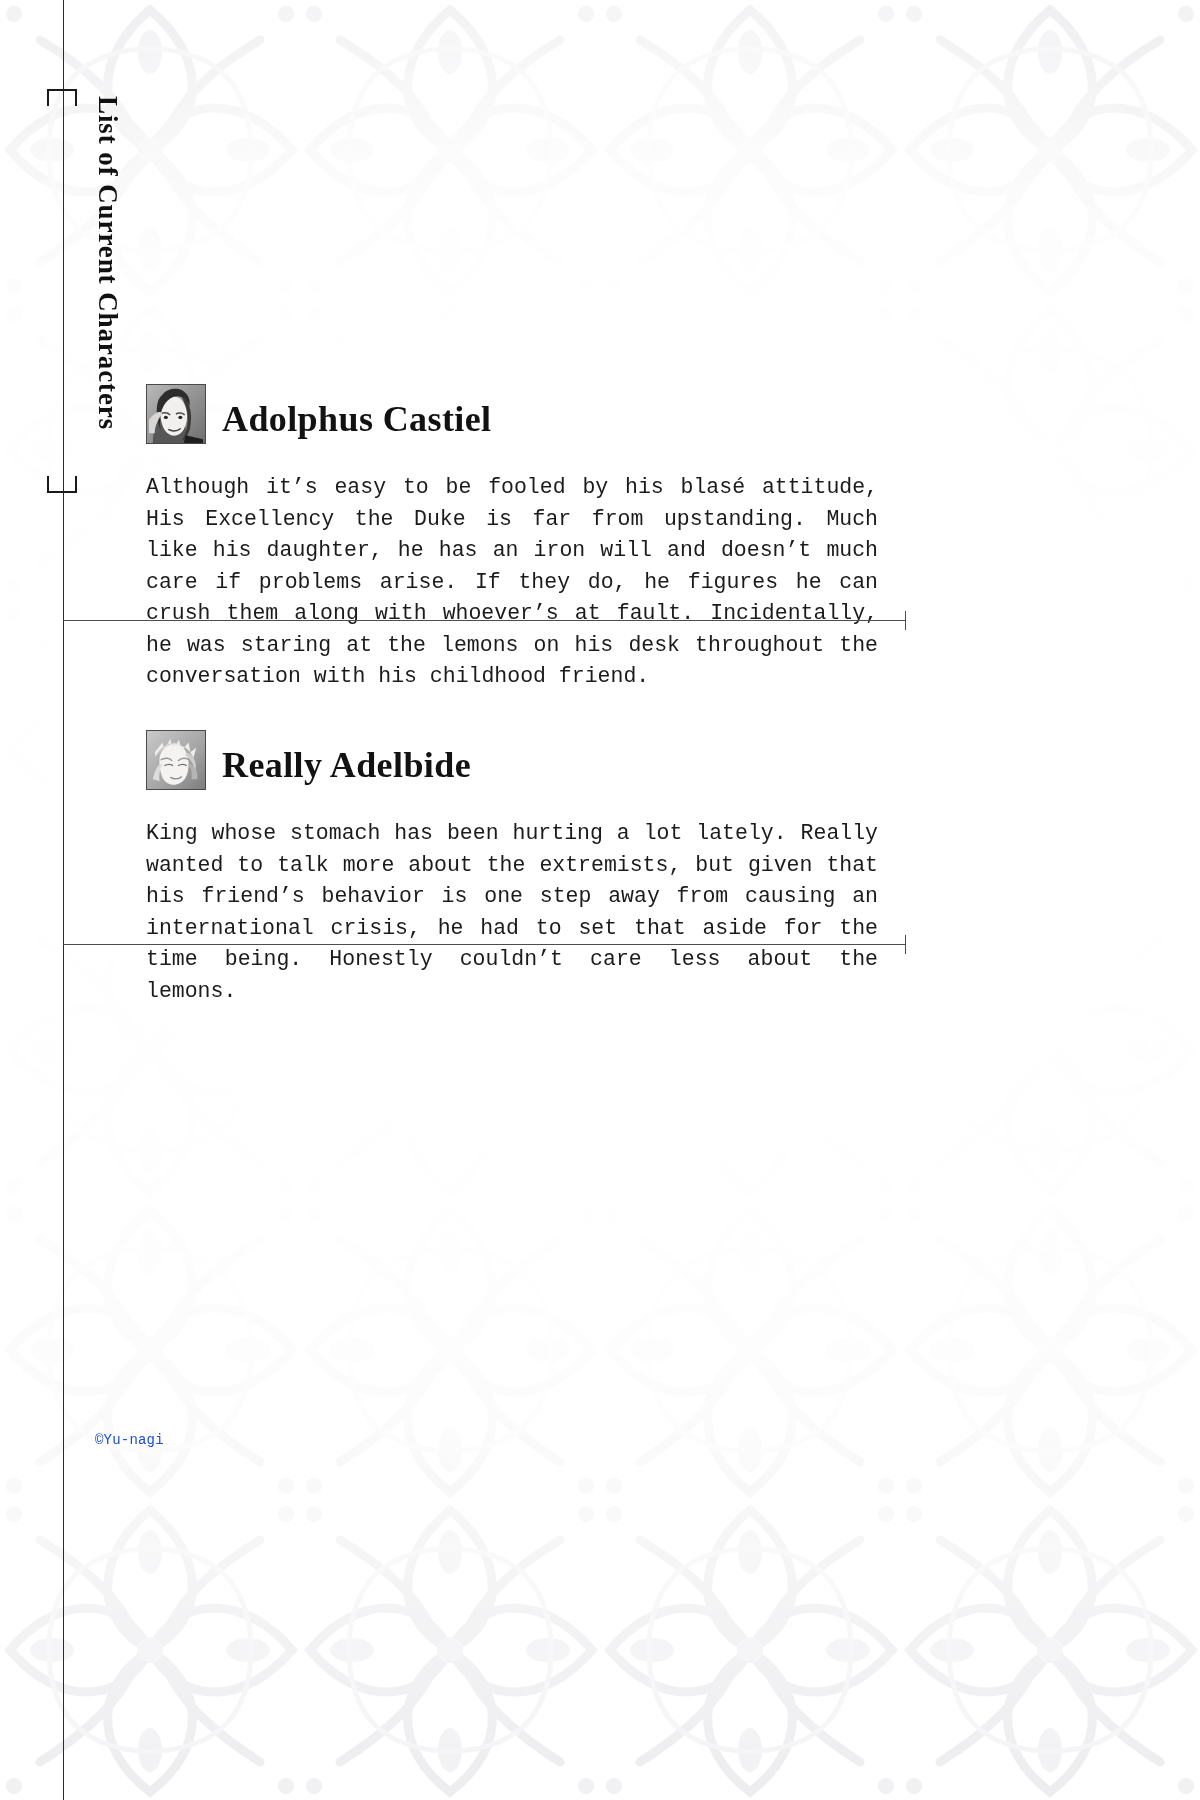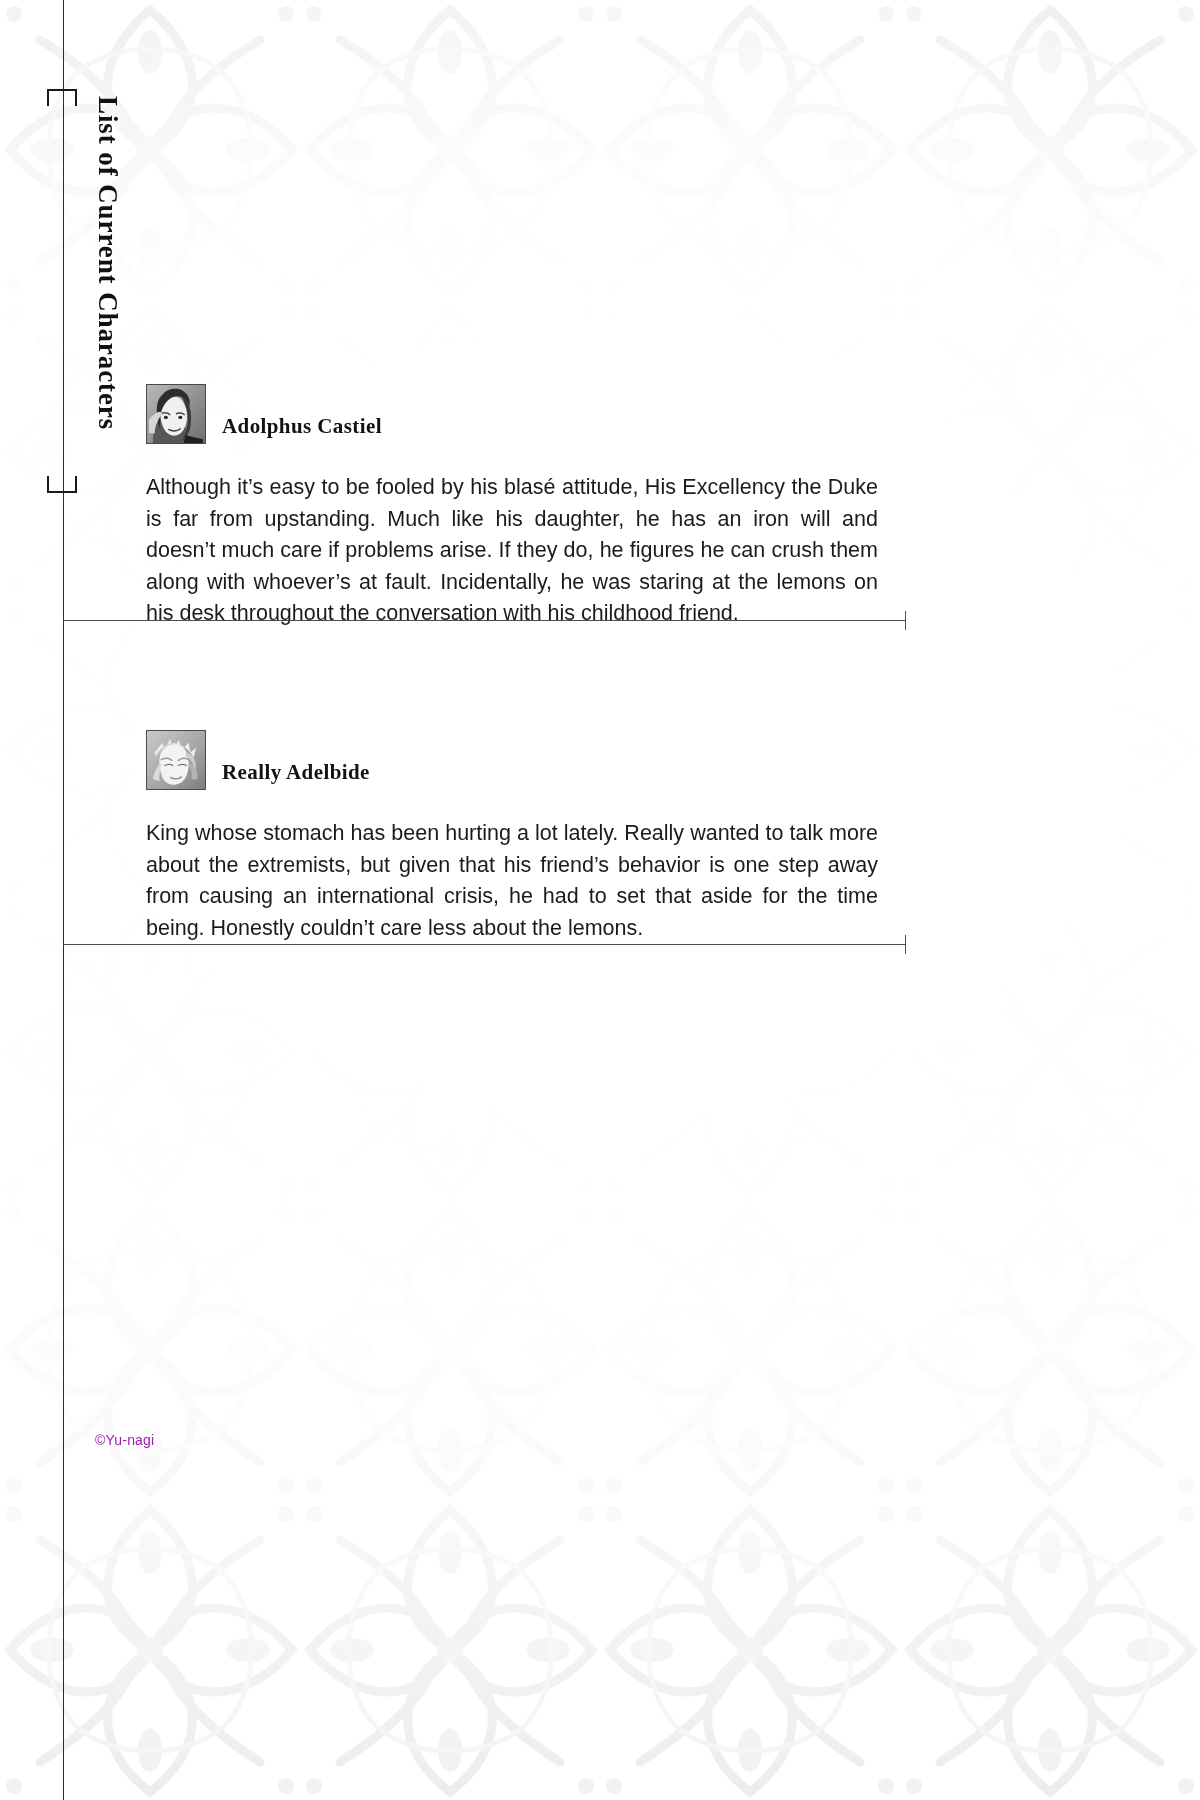--- a/index.html
+++ b/index.html
@@ -112,29 +112,29 @@
     border: 1px solid #4a4a4a;
     box-sizing: border-box;
     overflow: hidden;
     position: relative;
     background: #9a9a9a;
   }
   .portrait svg { display: block; width: 100%; height: 100%; }
   .char-name {
     font-family: "Liberation Serif", "DejaVu Serif", serif;
     font-weight: bold;
-    font-size: 21px;
+    font-size: 36px;
     letter-spacing: 0.4px;
     color: #121212;
     line-height: 1;
     padding-bottom: 7px;
   }
   .char-desc {
     margin-top: 28px;
-    font-family: Liberation Sans, sans-serif;
+    font-family: Liberation Mono, monospace;
     font-size: 21.5px;
     line-height: 31.5px;
     color: #1b1b1b;
     text-align: justify;
     text-justify: inter-word;
     hyphens: none;
   }
 
   
   .divider {
@@ -152,23 +152,23 @@
     width: 1px;
     height: 19px;
     background: #4d4d4d;
   }
 
   
   .credit {
     position: absolute;
     left: 95px;
     top: 1432px;
-    font-family: Liberation Sans, sans-serif;
+    font-family: Liberation Mono, monospace;
     font-size: 14px;
-    color: #a21caf;
+    color: #1d4ed8;
     letter-spacing: 0.2px;
   }
 </style>
 </head>
 <body>
 
 <div id="page">
 
   <div id="watermark">
     <svg viewBox="0 0 1200 1800" preserveAspectRatio="none" xmlns="http://www.w3.org/2000/svg">

